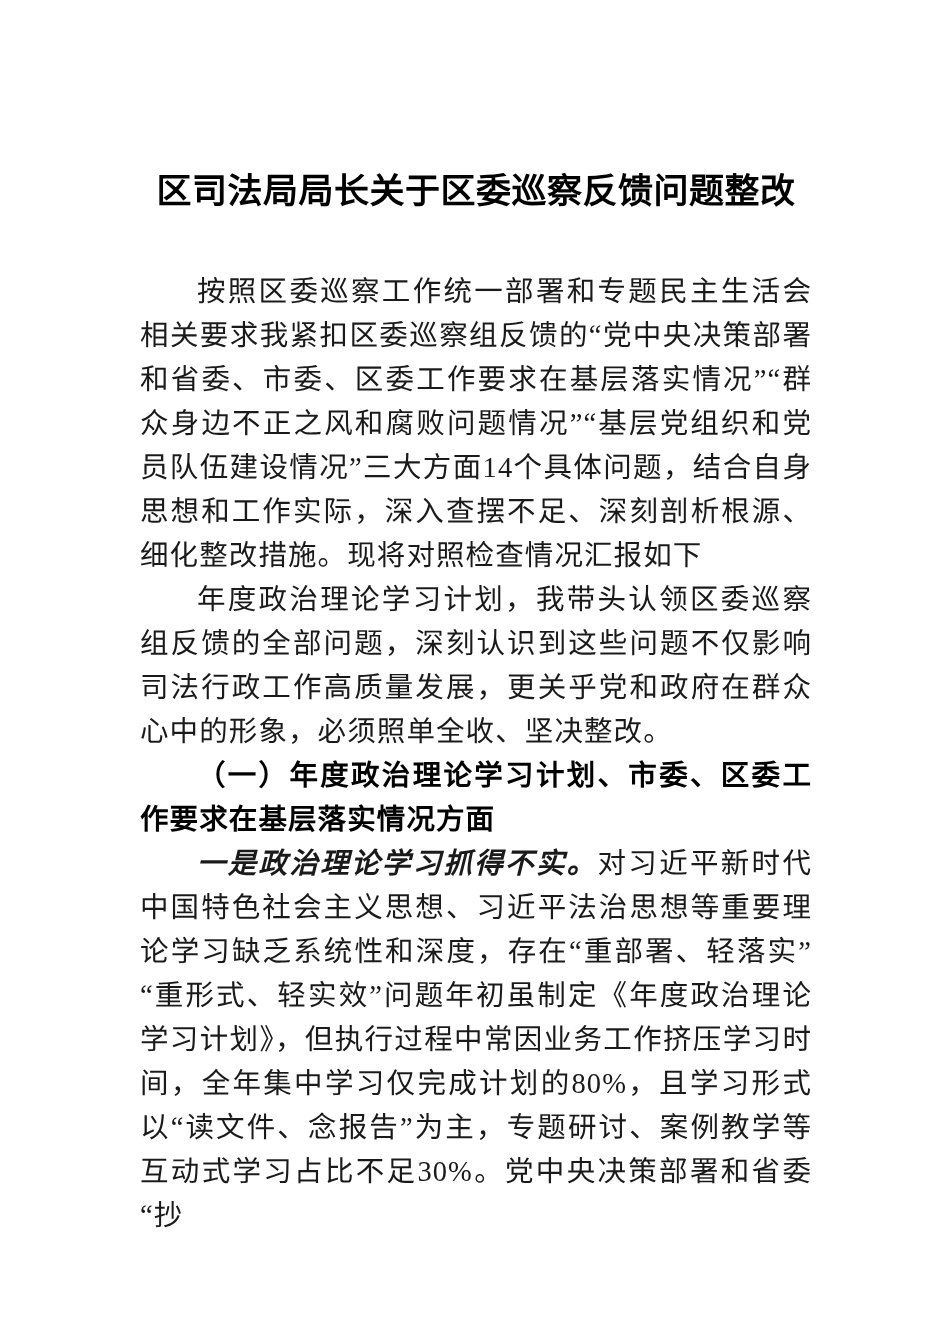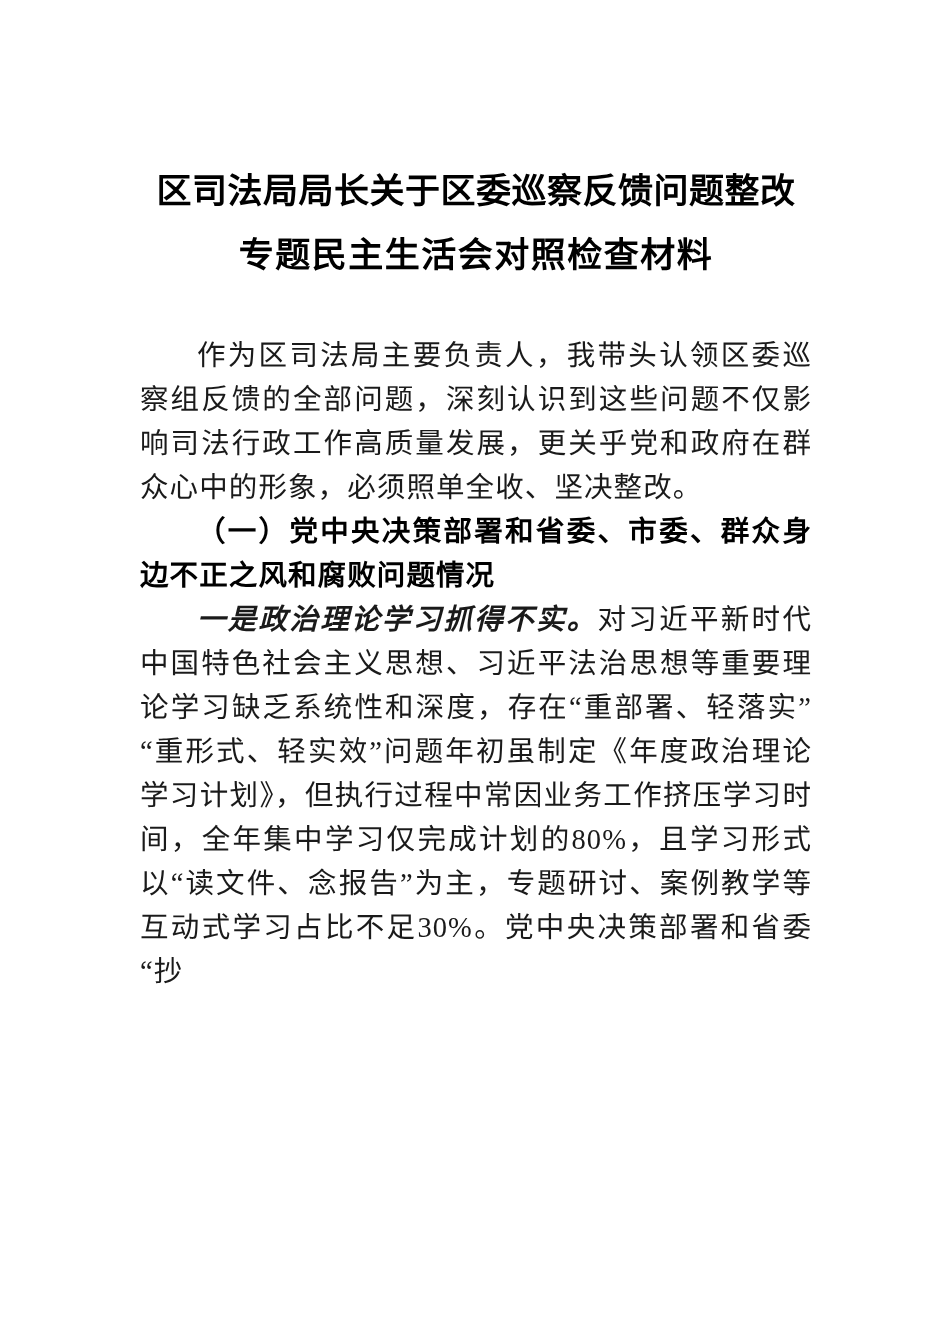--- a/index.html
+++ b/index.html
@@ -112,28 +112,28 @@
   }
 </style>
 </head>
 <body>
 
 <div class="page">
   <div class="content">
 
     <h1 class="doc-title">
       <span class="tline l1">区司法局局长关于区委巡察反馈问题整改</span>
-      <span class="tline l2">专题民主生活会对照检查材料</span>
     </h1>
 
     <div class="body-block">
 
+      <p class="para kai">按照区委巡察工作统一部署和专题民主生活会相关要求我紧扣区委巡察组反馈的“党中央决策部署和省委、市委、区委工作要求在基层落实情况”“群众身边不正之风和腐败问题情况”“基层党组织和党员队伍建设情况”三大方面14个具体问题，结合自身思想和工作实际，深入查摆不足、深刻剖析根源、细化整改措施。现将对照检查情况汇报如下</p>
 
 
-      <p class="para kai">作为区司法局主要负责人，我带头认领区委巡察组反馈的全部问题，深刻认识到这些问题不仅影响司法行政工作高质量发展，更关乎党和政府在群众心中的形象，必须照单全收、坚决整改。</p>
+      <p class="para kai">年度政治理论学习计划，我带头认领区委巡察组反馈的全部问题，深刻认识到这些问题不仅影响司法行政工作高质量发展，更关乎党和政府在群众心中的形象，必须照单全收、坚决整改。</p>
 
-      <h3 class="head2">（一）党中央决策部署和省委、市委、群众身边不正之风和腐败问题情况</h3>
+      <h3 class="head2">（一）年度政治理论学习计划、市委、区委工作要求在基层落实情况方面</h3>
 
       <p class="para kai"><span class="lead">一是政治理论学习抓得不实。</span><span>对习近平新时代中国特色社会主义思想、习近平法治思想等重要理论学习缺乏系统性和深度，存在“重部署、轻落实”“重形式、轻实效”问题年初虽制定《年度政治理论学习计划》，但执行过程中常因业务工作挤压学习时间，全年集中学习仅完成计划的80%，且学习形式以“读文件、念报告”为主，专题研讨、案例教学等互动式学习占比不足30%。党中央决策部署和省委“抄</span></p>
 
     </div>
   </div>
 </div>
 
 </body></html>

